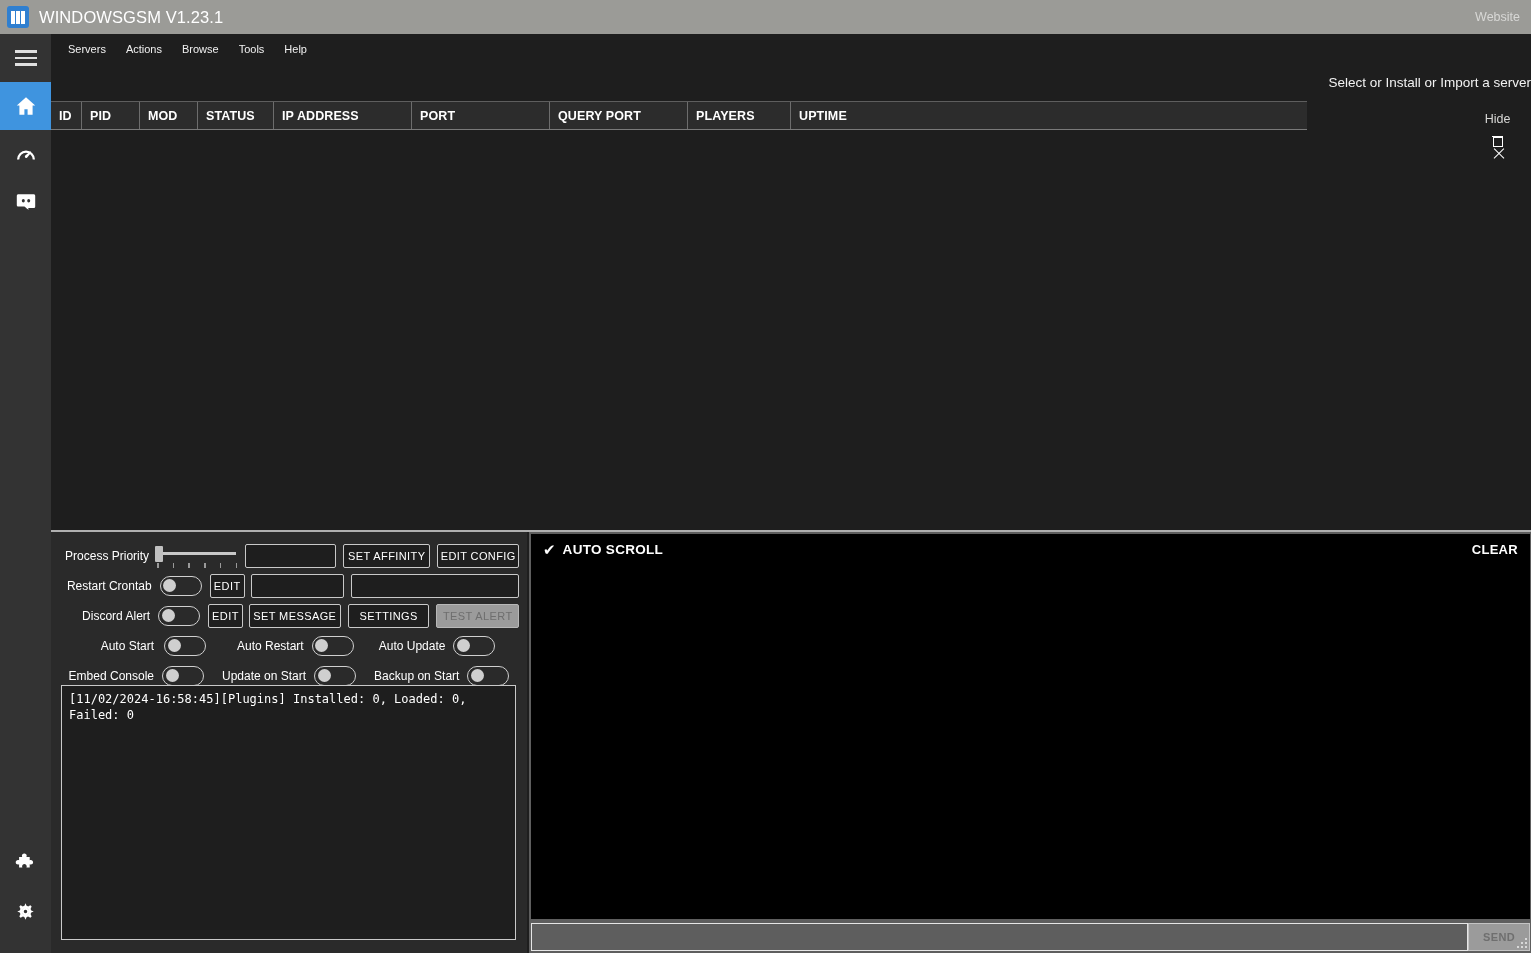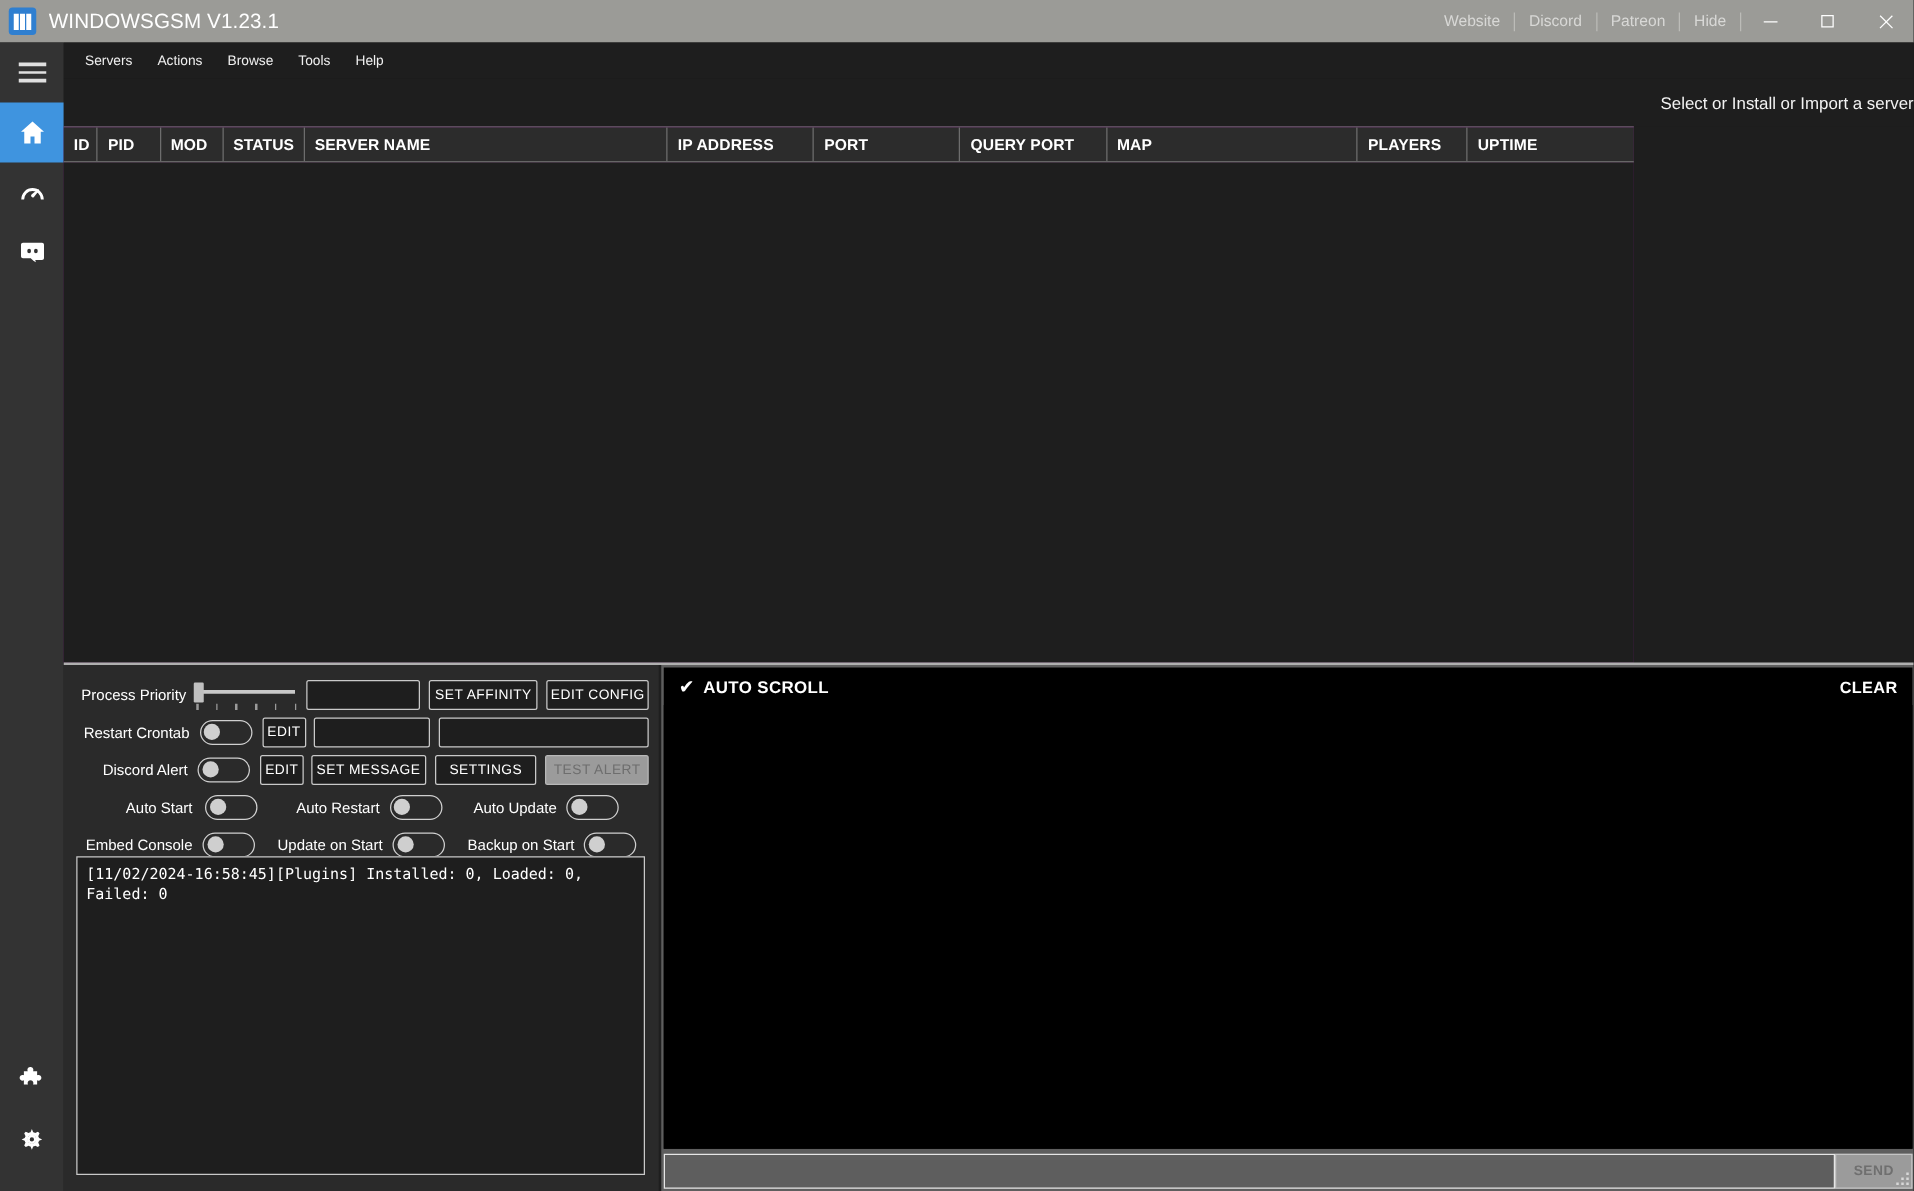--- a/index.html
+++ b/index.html
@@ -26,21 +26,21 @@
   .app-logo-inner { display: flex; gap: 1.5px; align-items: flex-end; }
   .app-logo-bar { width: 3.5px; background: #ffffff; }
   .app-logo-bar.b1 { height: 13px; }
   .app-logo-bar.b2 { height: 13px; }
   .app-logo-bar.b3 { height: 13px; }
   .app-title {
     color: #ffffff; font-size: 16.5px; letter-spacing: .1px;
     white-space: nowrap;
   }
   .tb-right {
-    margin-left: auto; display: flex; align-items: center; height: 100%;
+    margin-left: auto; display: flex; align-items: center; height: 100%; flex-direction: column;
   }
   .tb-link {
     color: #d8d8d6; font-size: 12.5px; padding: 0 11px;
     line-height: 34px; cursor: default; white-space: nowrap;
   }
   .tb-sep { width: 1px; height: 15px; background: #bcbcb8; }
   .tb-btn {
     width: 46px; height: 34px; display: flex; align-items: center;
     justify-content: center; position: relative;
   }
@@ -305,25 +305,23 @@
 <div class="statusline">
   <span>Select or Install or Import a server</span>
 </div>
 
 <div class="grid-wrap">
   <div class="grid-header">
     <div class="gh-cell" style="width:31px">ID</div>
     <div class="gh-cell" style="width:58px">PID</div>
     <div class="gh-cell" style="width:58px">MOD</div>
     <div class="gh-cell" style="width:76px">STATUS</div>
-    <div class="gh-cell" style="width:345px">SERVER NAME</div>
     <div class="gh-cell" style="width:138px">IP ADDRESS</div>
     <div class="gh-cell" style="width:138px">PORT</div>
     <div class="gh-cell" style="width:138px">QUERY PORT</div>
-    <div class="gh-cell" style="width:238px">MAP</div>
     <div class="gh-cell" style="width:103px">PLAYERS</div>
     <div class="gh-cell" style="width:157px;border-right:none">UPTIME</div>
   </div>
   <div class="grid-body"></div>
 </div>
 
 <div class="bottom-divider"></div>
 
 <div class="settings-panel">
 

